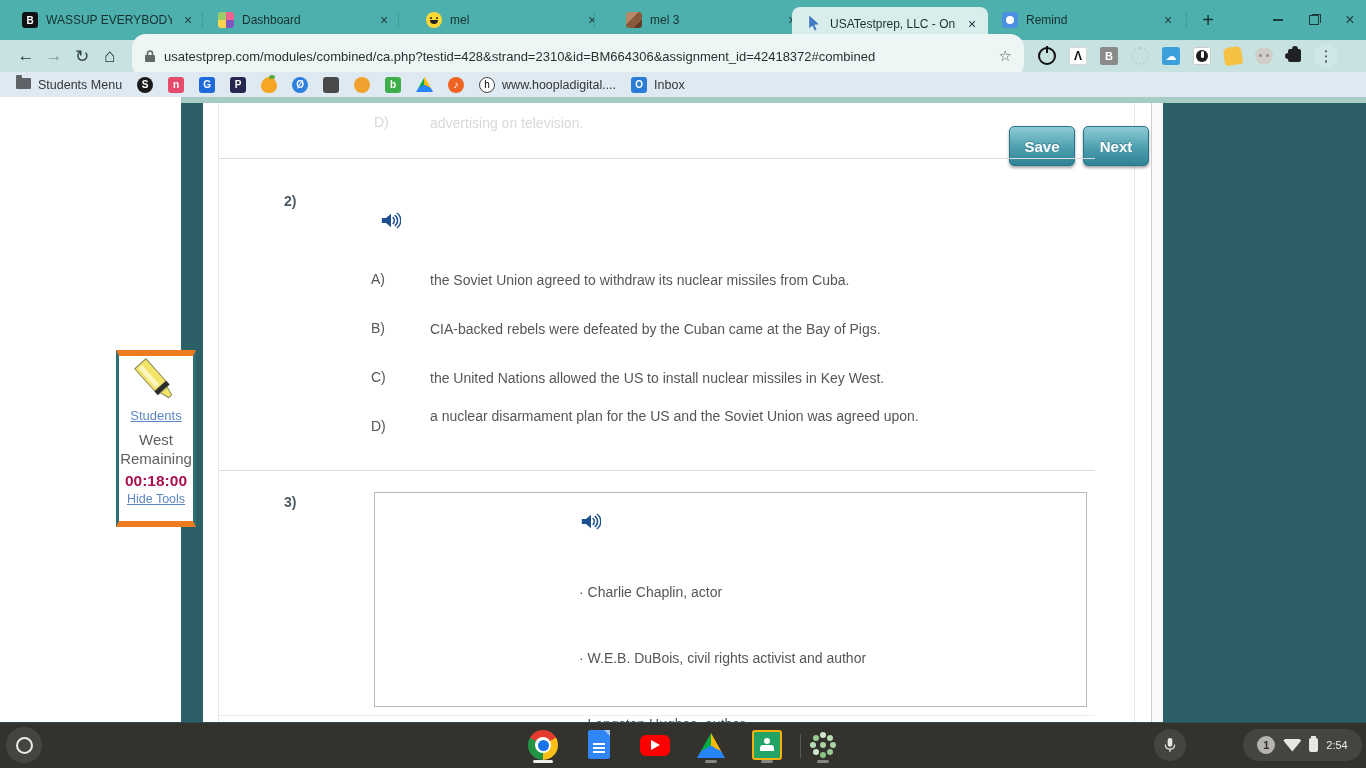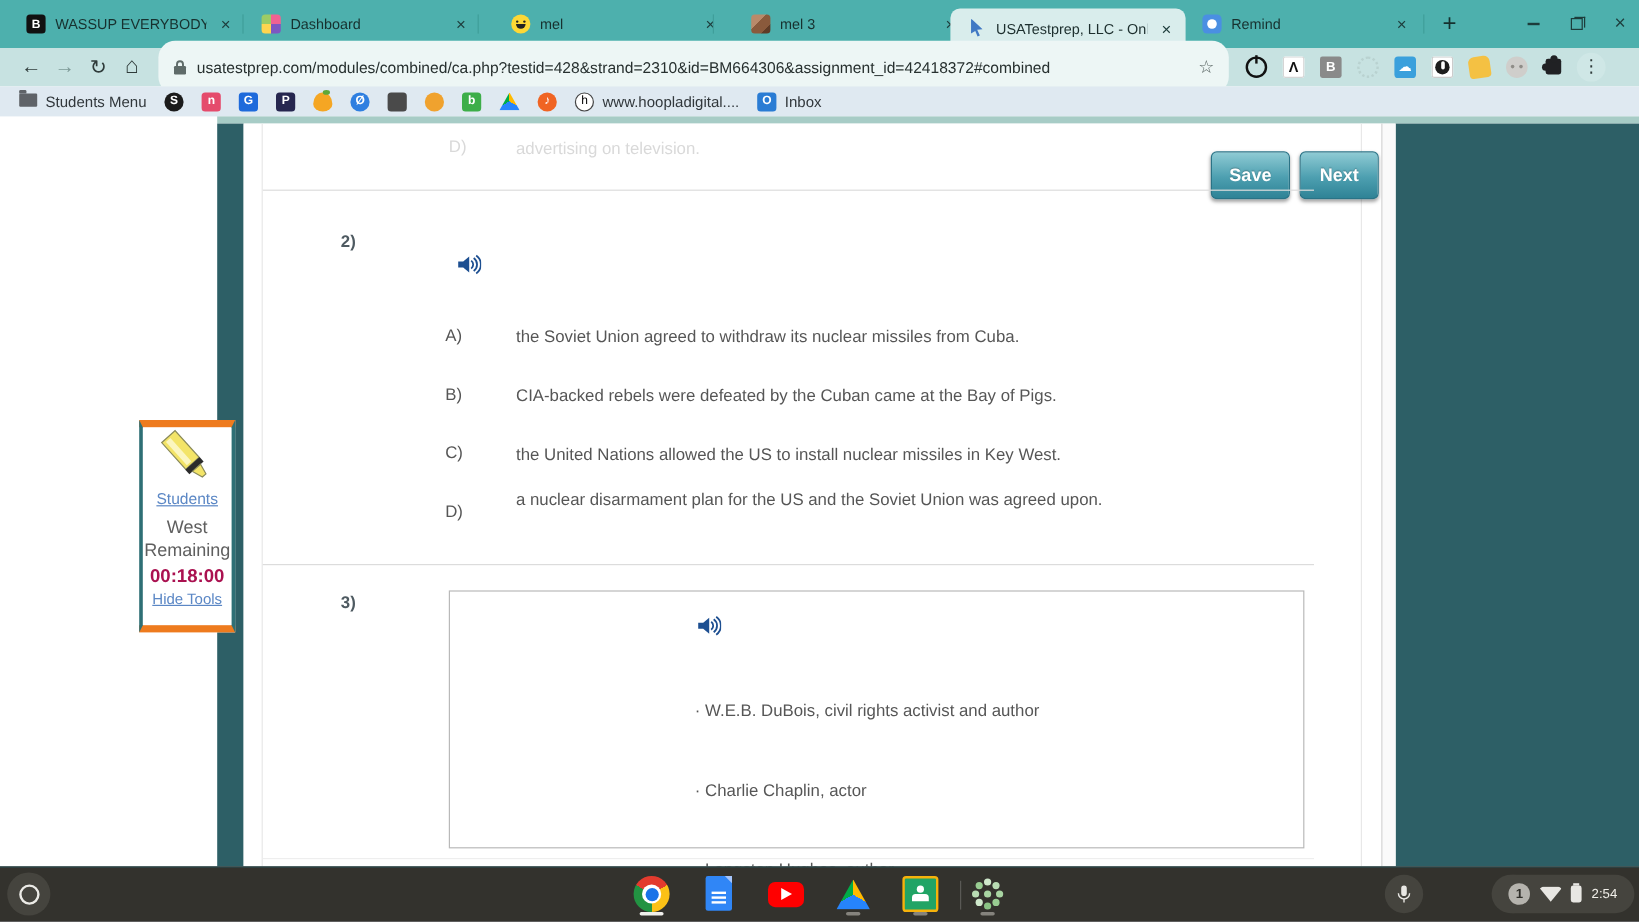--- a/index.html
+++ b/index.html
@@ -308,22 +308,22 @@
 
     <span class="qnum" style="left:81px;top:391px">3)</span>
     <div class="q3box">
       <svg class="speaker" style="left:206px;top:20px" viewBox="0 0 24 20">
         <polygon points="1,7 6,7 12,2 12,18 6,13 1,13" fill="#1d4f91"></polygon>
         <path d="M14 6 a5 5 0 0 1 0 8" stroke="#1d4f91" stroke-width="1.8" fill="none"></path>
         <path d="M16.5 3.5 a8 8 0 0 1 0 13" stroke="#1d4f91" stroke-width="1.8" fill="none"></path>
         <path d="M19 1 a11 11 0 0 1 0 18" stroke="#1d4f91" stroke-width="1.8" fill="none"></path>
       </svg>
       <div class="q3list">
+        <div>· Charlie Chaplin, actor</div>
         <div>· W.E.B. DuBois, civil rights activist and author</div>
-        <div>· Charlie Chaplin, actor</div>
         <div>· Langston Hughes, author</div>
         
         
         
         
       </div>
     </div>
     <div class="divider" style="top:612px;border-top-color:#eeeeee"></div>
   </div>
 

